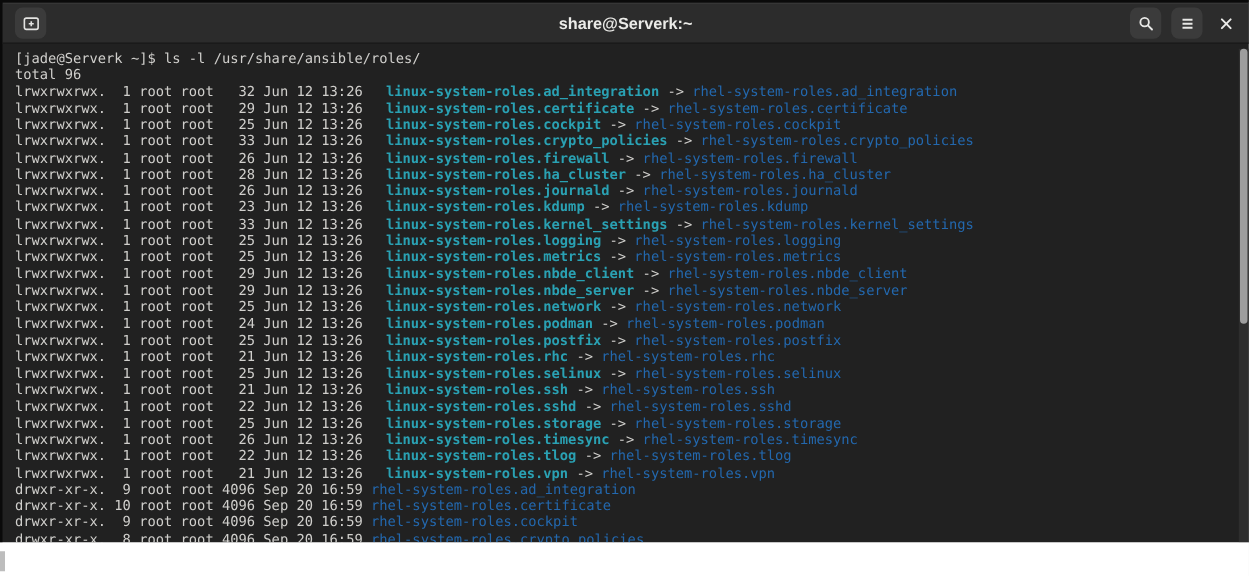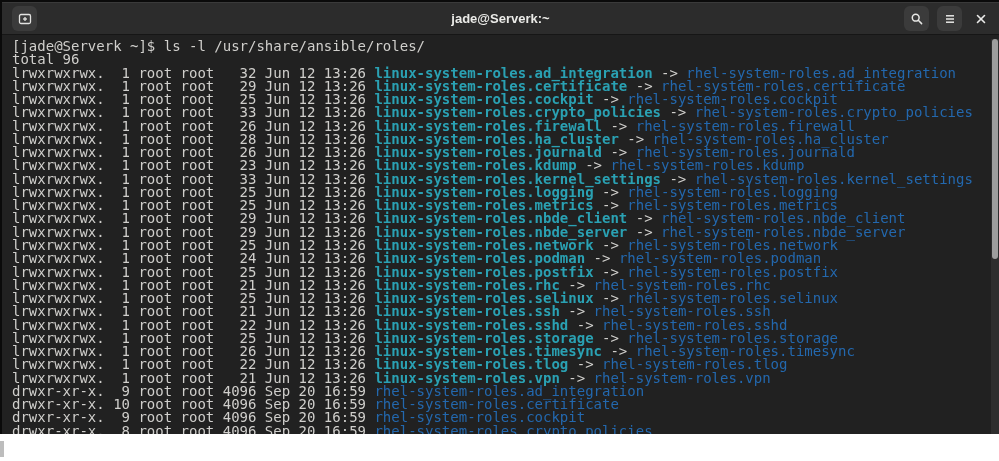--- a/index.html
+++ b/index.html
@@ -20,23 +20,23 @@
   #newtab { left:10px; }
   #searchbtn { right:70px; }
   #menubtn { right:37px; }
   #closebtn { right:6px; }
   .title { position:absolute; left:0; right:0; top:0; height:33px; line-height:33px;
            text-align:center; color:#ebebe8; font-size:13px; font-weight:bold; }
 
   .content { position:absolute; left:2px; top:36px; right:0; bottom:0;
              padding:2px 0 0 8px; white-space:pre; overflow:hidden;
              font-family:"DejaVu Sans Mono","Liberation Mono",monospace;
-             font-size:14px; line-height:13.28px; color:#d0cfcc; }
+             font-size:11px; line-height:13.28px; color:#d0cfcc; }
   .line { height:13.28px; }
-  .symlink { color:#2aa1b3; font-weight:bold; }
+  .symlink { color:#2aa1b3; font-weight:bold;margin-left:12px; }
   .dir     { color:#2368ae; font-weight:normal; }
 
   .scrollbar { position:absolute; top:37px; right:0; width:8px; height:395px;
                background:#2e2e2e; }
   .scrollbar .thumb { position:absolute; top:0; left:1px; width:6px; height:220px;
                       background:#9e9e9e; border-radius:3px; }
 
   .edge-fragment { position:absolute; left:0; top:441px; width:4px; height:16px;
                    background:#bdbdbd; }
   .desktop-below { position:absolute; left:0; top:434px; width:999px; height:27px;
@@ -47,21 +47,21 @@
 
 <div class="window">
   <div class="titlebar">
     <button class="tb-btn" id="newtab">
       <svg width="16" height="16" viewBox="0 0 16 16">
         <rect x="2.5" y="3.5" width="11" height="9" rx="1.5" fill="none" stroke="#e3e3e1" stroke-width="1.3"></rect>
         <line x1="8" y1="6" x2="8" y2="10" stroke="#e3e3e1" stroke-width="1.3"></line>
         <line x1="6" y1="8" x2="10" y2="8" stroke="#e3e3e1" stroke-width="1.3"></line>
       </svg>
     </button>
-    <div class="title">jade@Serverk:~</div>
+    <div class="title">share@Serverk:~</div>
     <button class="tb-btn" id="searchbtn">
       <svg width="16" height="16" viewBox="0 0 16 16">
         <circle cx="6.7" cy="6.7" r="3.4" fill="none" stroke="#e8e8e6" stroke-width="1.5"></circle>
         <line x1="9.3" y1="9.3" x2="12.6" y2="12.6" stroke="#e8e8e6" stroke-width="1.5" stroke-linecap="round"></line>
       </svg>
     </button>
     <button class="tb-btn" id="menubtn">
       <svg width="16" height="16" viewBox="0 0 16 16">
         <line x1="4" y1="4.8" x2="12" y2="4.8" stroke="#e8e8e6" stroke-width="1.5"></line>
         <line x1="4" y1="8" x2="12" y2="8" stroke="#e8e8e6" stroke-width="1.5"></line>

